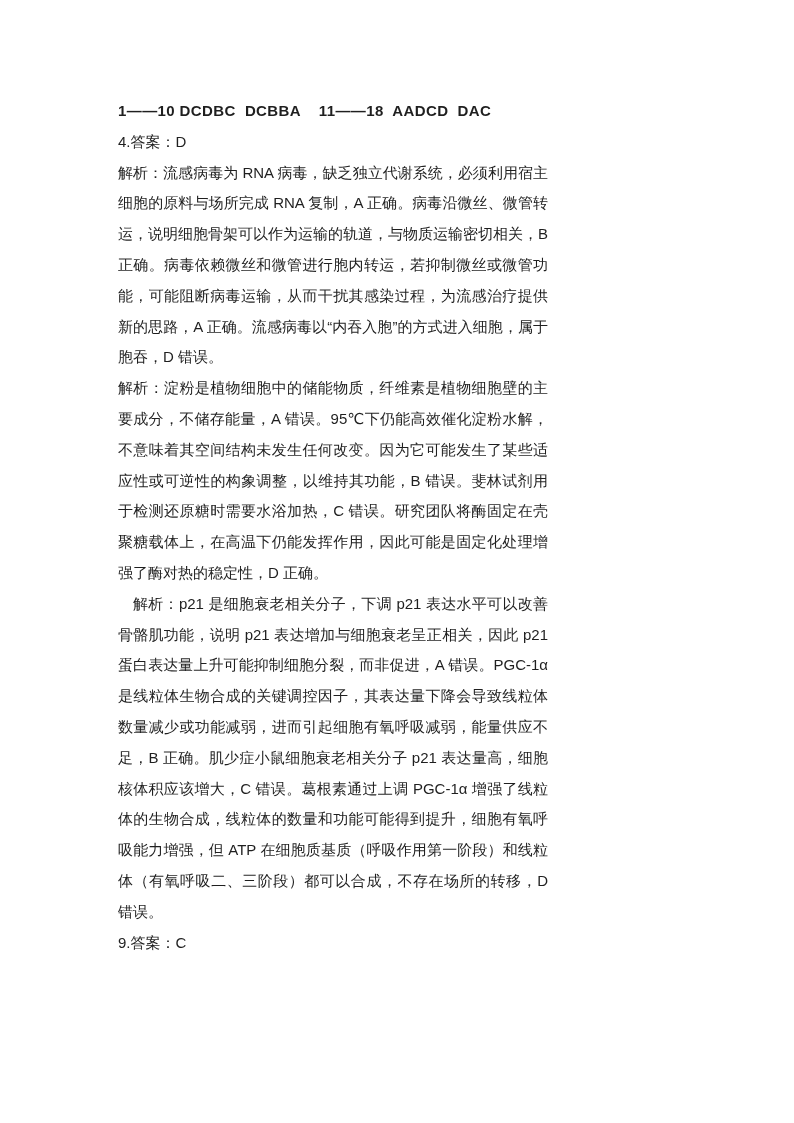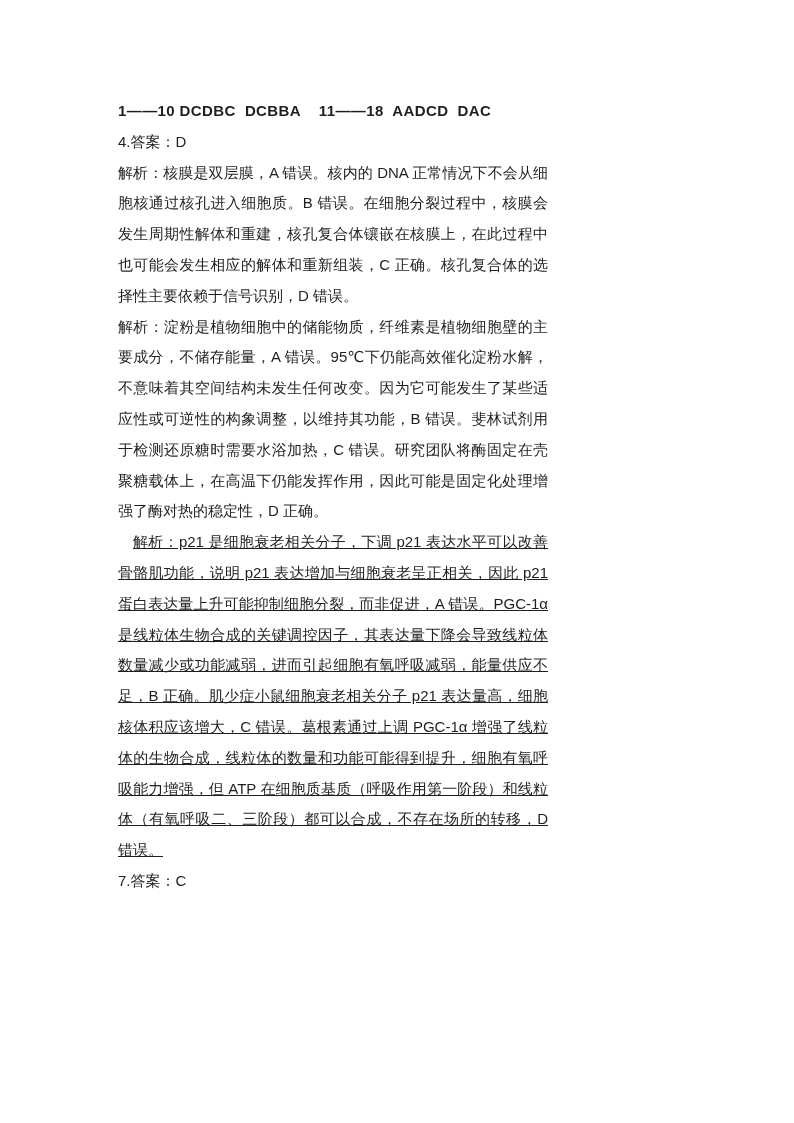--- a/index.html
+++ b/index.html
@@ -30,37 +30,36 @@
     font-weight: 700;
     white-space: pre-wrap;
     text-align: left;
     letter-spacing: 0.4px;
   }
   .answer-line {
     text-align: left;
   }
   .analysis-indent {
     text-indent: 1em;
-    text-decoration: underline;
   }
 </style>
 </head>
 <body>
 
 <div class="page">
 
   <p class="answer-key">1——10 DCDBC  DCBBA    11——18  AADCD  DAC</p>
 
   <p class="answer-line">4.答案：D</p>
 
+  <p class="analysis">解析：流感病毒为 RNA 病毒，缺乏独立代谢系统，必须利用宿主细胞的原料与场所完成 RNA 复制，A 正确。病毒沿微丝、微管转运，说明细胞骨架可以作为运输的轨道，与物质运输密切相关，B 正确。病毒依赖微丝和微管进行胞内转运，若抑制微丝或微管功能，可能阻断病毒运输，从而干扰其感染过程，为流感治疗提供新的思路，A 正确。流感病毒以“内吞入胞”的方式进入细胞，属于胞吞，D 错误。</p>
 
 
-  <p class="analysis">解析：核膜是双层膜，A 错误。核内的 DNA 正常情况下不会从细胞核通过核孔进入细胞质。B 错误。在细胞分裂过程中，核膜会发生周期性解体和重建，核孔复合体镶嵌在核膜上，在此过程中也可能会发生相应的解体和重新组装，C 正确。核孔复合体的选择性主要依赖于信号识别，D 错误。</p>
 
 
   <p class="analysis">解析：淀粉是植物细胞中的储能物质，纤维素是植物细胞壁的主要成分，不储存能量，A 错误。95℃下仍能高效催化淀粉水解，不意味着其空间结构未发生任何改变。因为它可能发生了某些适应性或可逆性的构象调整，以维持其功能，B 错误。斐林试剂用于检测还原糖时需要水浴加热，C 错误。研究团队将酶固定在壳聚糖载体上，在高温下仍能发挥作用，因此可能是固定化处理增强了酶对热的稳定性，D 正确。</p>
 
 
   <p class="analysis analysis-indent">解析：p21 是细胞衰老相关分子，下调 p21 表达水平可以改善骨骼肌功能，说明 p21 表达增加与细胞衰老呈正相关，因此 p21 蛋白表达量上升可能抑制细胞分裂，而非促进，A 错误。PGC-1α 是线粒体生物合成的关键调控因子，其表达量下降会导致线粒体数量减少或功能减弱，进而引起细胞有氧呼吸减弱，能量供应不足，B 正确。肌少症小鼠细胞衰老相关分子 p21 表达量高，细胞核体积应该增大，C 错误。葛根素通过上调 PGC-1α 增强了线粒体的生物合成，线粒体的数量和功能可能得到提升，细胞有氧呼吸能力增强，但 ATP 在细胞质基质（呼吸作用第一阶段）和线粒体（有氧呼吸二、三阶段）都可以合成，不存在场所的转移，D 错误。</p>
 
-  <p class="answer-line">7.答案：C</p>
+  <p class="answer-line">9.答案：C</p>
 
 </div>
 
 </body></html>

